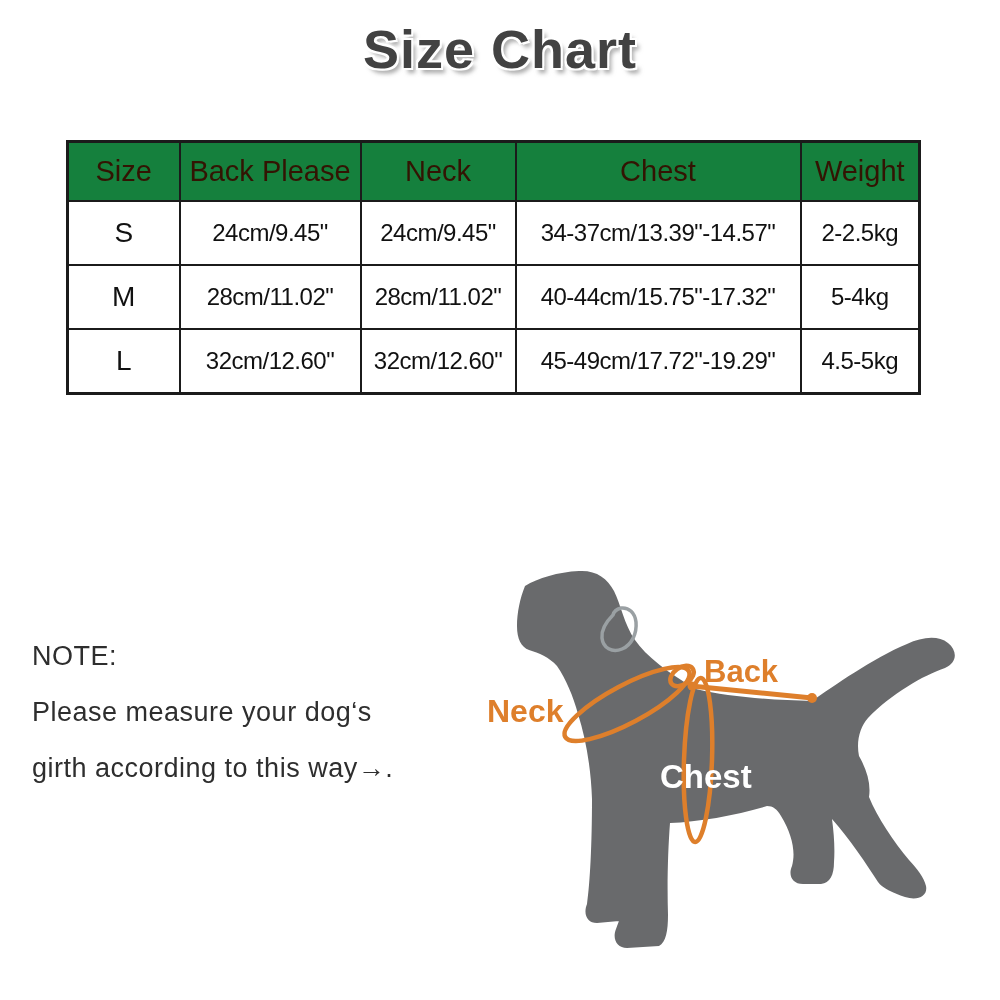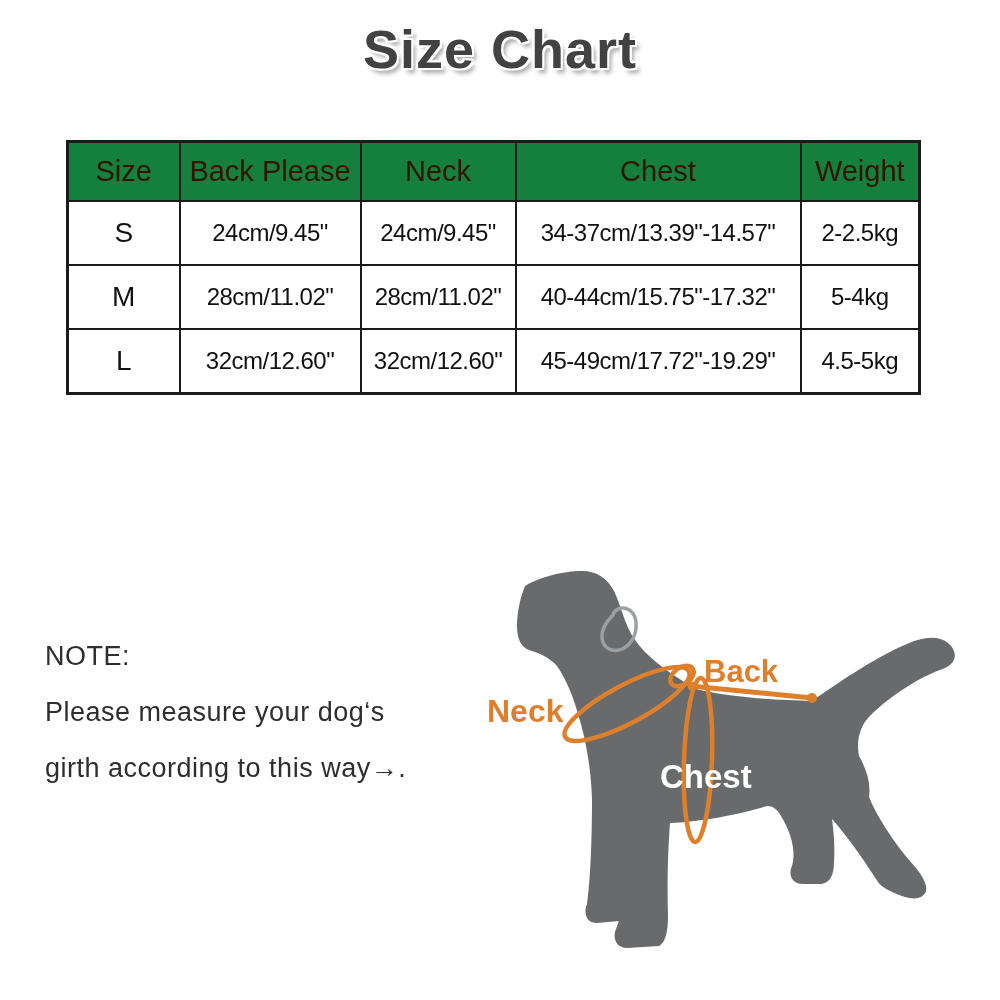--- a/index.html
+++ b/index.html
@@ -63,21 +63,21 @@
     letter-spacing: -0.5px;
   }
   table.size-table td.size-col {
     font-size: 28px;
     letter-spacing: 0;
   }
 
   
   .note {
     position: absolute;
-    left: 45px;
+    left: 32px;
     top: 628px;
     color: #2e2e2e;
     font-size: 27px;
     letter-spacing: 0.5px;
   }
   .note div { line-height: 56px; white-space: nowrap; }
 
   
   .diagram {
     position: absolute;

